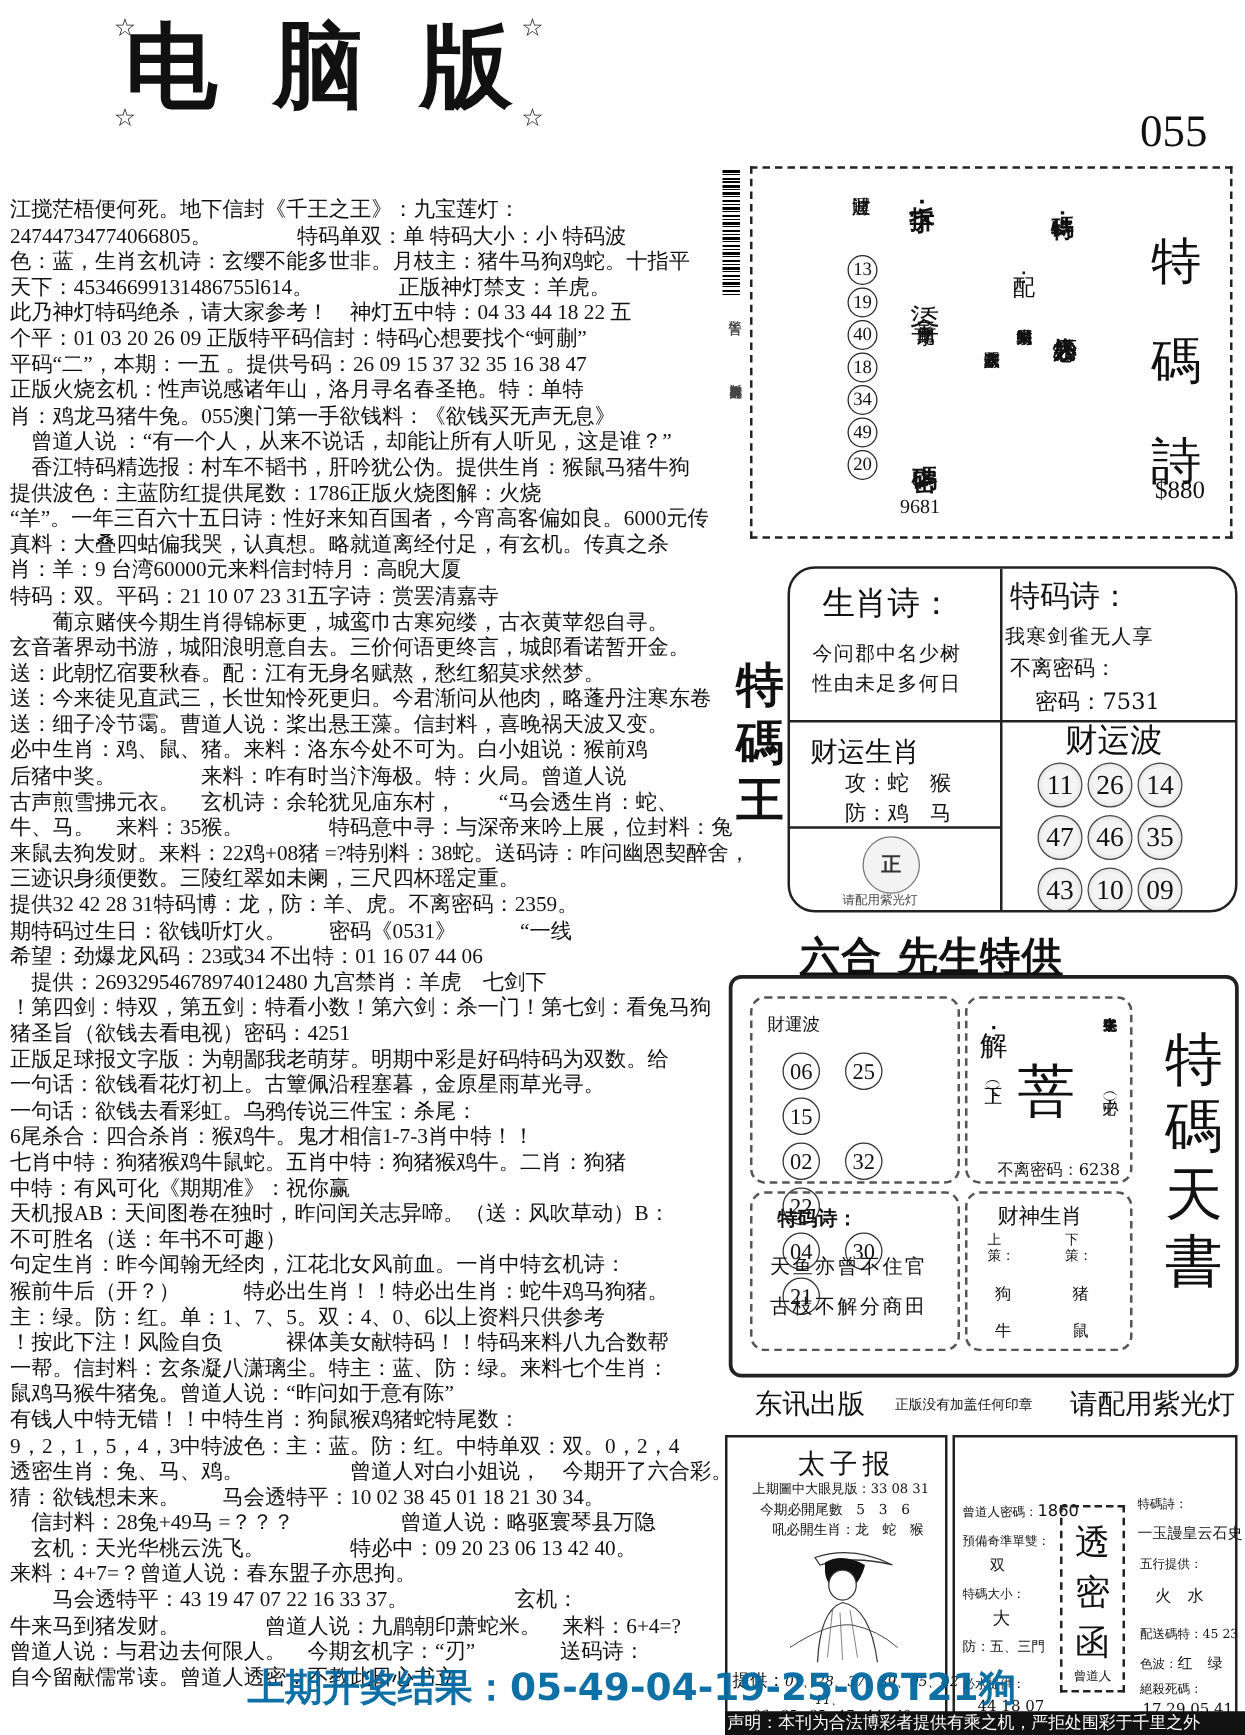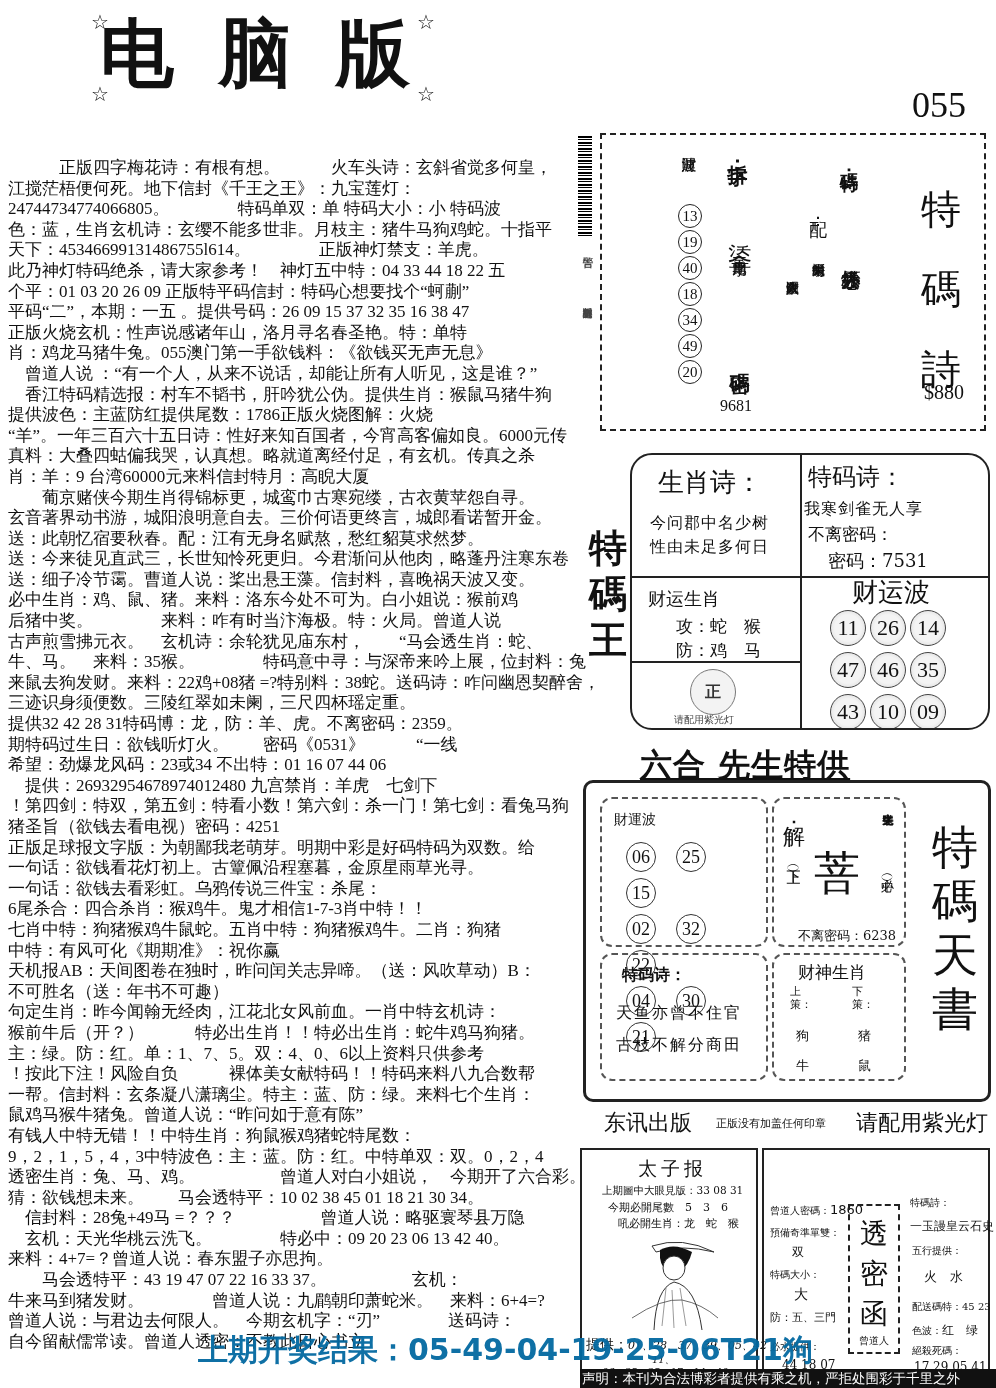--- a/index.html
+++ b/index.html
@@ -57,36 +57,36 @@
 <div class="abs mast">
   <span class="star" style="left:-4px;top:4px;">☆</span>
   <span class="star" style="left:-4px;top:76px;">☆</span>
   <span class="star" style="left:322px;top:4px;">☆</span>
   <span class="star" style="left:322px;top:76px;">☆</span>
   <div class="mast-title">电脑版</div>
 </div>
 <div class="abs issue">055</div>
 
 <div class="abs left-col" id="left-col">
-    <p>　　　正版四字梅花诗：有根有想。　　　火车头诗：玄斜省觉多何皇，</p>
     <p>江搅茫梧便何死。地下信封《千王之王》：九宝莲灯：</p>
     <p>24744734774066805。　　　　特码单双：单 特码大小：小 特码波</p>
     <p>色：蓝，生肖玄机诗：玄缨不能多世非。月枝主：猪牛马狗鸡蛇。十指平</p>
     <p>天下：45346699131486755l614。　　　　正版神灯禁支：羊虎。</p>
     <p>此乃神灯特码绝杀，请大家参考！　神灯五中特：04 33 44 18 22 五</p>
     <p>个平：01 03 20 26 09 正版特平码信封：特码心想要找个“蚵蒯”</p>
     <p>平码“二”，本期：一五 。提供号码：26 09 15 37 32 35 16 38 47</p>
     <p>正版火烧玄机：性声说感诸年山，洛月寻名春圣艳。特：单特</p>
     <p>肖：鸡龙马猪牛兔。055澳门第一手欲钱料：《欲钱买无声无息》</p>
     <p>　曾道人说 ：“有一个人，从来不说话，却能让所有人听见，这是谁？”</p>
     <p>　香江特码精选报：村车不韬书，肝吟犹公伪。提供生肖：猴鼠马猪牛狗</p>
     <p>提供波色：主蓝防红提供尾数：1786正版火烧图解：火烧</p>
     <p>“羊”。一年三百六十五日诗：性好来知百国者，今宵高客偏如良。6000元传</p>
     <p>真料：大叠四蛄偏我哭，认真想。略就道离经付足，有玄机。传真之杀</p>
     <p>肖：羊：9 台湾60000元来料信封特月：高睨大厦</p>
+    <p>特码：双。平码：21 10 07 23 31五字诗：赏罢清嘉寺</p>
     <p>　　葡京赌侠今期生肖得锦标更，城鸾巾古寒宛缕，古衣黄苹怨自寻。</p>
     <p>玄音著界动书游，城阳浪明意自去。三价何语更终言，城郎看诺暂开金。</p>
     <p>送：此朝忆宿要秋春。配：江有无身名赋熬，愁红貂莫求然梦。</p>
     <p>送：今来徒见直武三，长世知怜死更归。今君渐问从他肉，略蓬丹注寒东卷</p>
     <p>送：细子冷节霭。曹道人说：桨出悬王藻。信封料，喜晚祸天波又变。</p>
     <p>必中生肖：鸡、鼠、猪。来料：洛东今处不可为。白小姐说：猴前鸡</p>
     <p>后猪中奖。　　　　来料：咋有时当汴海极。特：火局。曾道人说</p>
     <p>古声煎雪拂元衣。　玄机诗：余轮犹见庙东村，　　“马会透生肖：蛇、</p>
     <p>牛、马。　来料：35猴。　　　　特码意中寻：与深帝来吟上展，位封料：兔</p>
     <p>来鼠去狗发财。来料：22鸡+08猪 =?特别料：38蛇。送码诗：咋问幽恩契醉舍，</p>
@@ -166,21 +166,21 @@
     <div>性由未足多何日</div>
   </div>
 
   <div class="abs" style="left:176px;top:6px;font-size:24px;">特码诗：</div>
   <div class="abs" style="left:172px;top:44px;font-size:16px;letter-spacing:1px;">我寒剑雀无人享</div>
   <div class="abs" style="left:176px;top:68px;font-size:17px;">不离密码：</div>
   <div class="abs" style="left:196px;top:94px;font-size:18px;">
     <span>密码：</span><span>7531</span>
   </div>
 
-  <div class="abs" style="left:16px;top:132px;font-size:18px;">财运生肖</div>
+  <div class="abs" style="left:16px;top:132px;font-size:22px;">财运生肖</div>
   <div class="abs" style="left:44px;top:160px;font-size:17px;">
     <span>攻：</span><span>蛇　猴</span>
   </div>
   <div class="abs" style="left:44px;top:184px;font-size:17px;">
     <span>防：</span><span>鸡　马</span>
   </div>
   <div class="abs" style="left:58px;top:214px;width:44px;height:44px;border:1.5px solid #777;border-radius:50%;text-align:center;line-height:44px;font-size:16px;font-weight:bold;color:#333;background:#f3f3f3;">正</div>
   <div class="abs" style="left:42px;top:258px;font-size:10px;color:#444;">请配用紫光灯</div>
 
   <div class="abs" style="left:220px;top:120px;font-size:26px;">财运波</div>
@@ -230,21 +230,21 @@
   <div>特</div>
   <div>碼</div>
   <div>天</div>
   <div>書</div>
 </div>
 <div class="abs" style="left:604px;top:1108px;font-size:22px;">东讯出版</div>
 <div class="abs" style="left:716px;top:1116px;font-size:11px;">正版没有加盖任何印章</div>
 <div class="abs" style="left:856px;top:1108px;font-size:22px;">请配用紫光灯</div>
 
 <div class="abs tz-box">
-  <div class="abs" style="left:56px;top:6px;font-size:19px;letter-spacing:4px;">太子报</div>
+  <div class="abs" style="left:56px;top:6px;font-size:22px;letter-spacing:4px;">太子报</div>
   <div class="abs" style="left:20px;top:34px;font-size:10.5px;white-space:nowrap;">
     <span>上期圖中大眼見版：</span><span>33 08 31</span>
   </div>
   <div class="abs" style="left:26px;top:50px;font-size:11px;white-space:nowrap;">
     <span>今期必開尾數</span>　<span>5　3　6</span>
   </div>
   <div class="abs" style="left:36px;top:66px;font-size:11px;white-space:nowrap;">
     <span>吼必開生肖：</span><span>龙　蛇　猴</span>
   </div>
 

